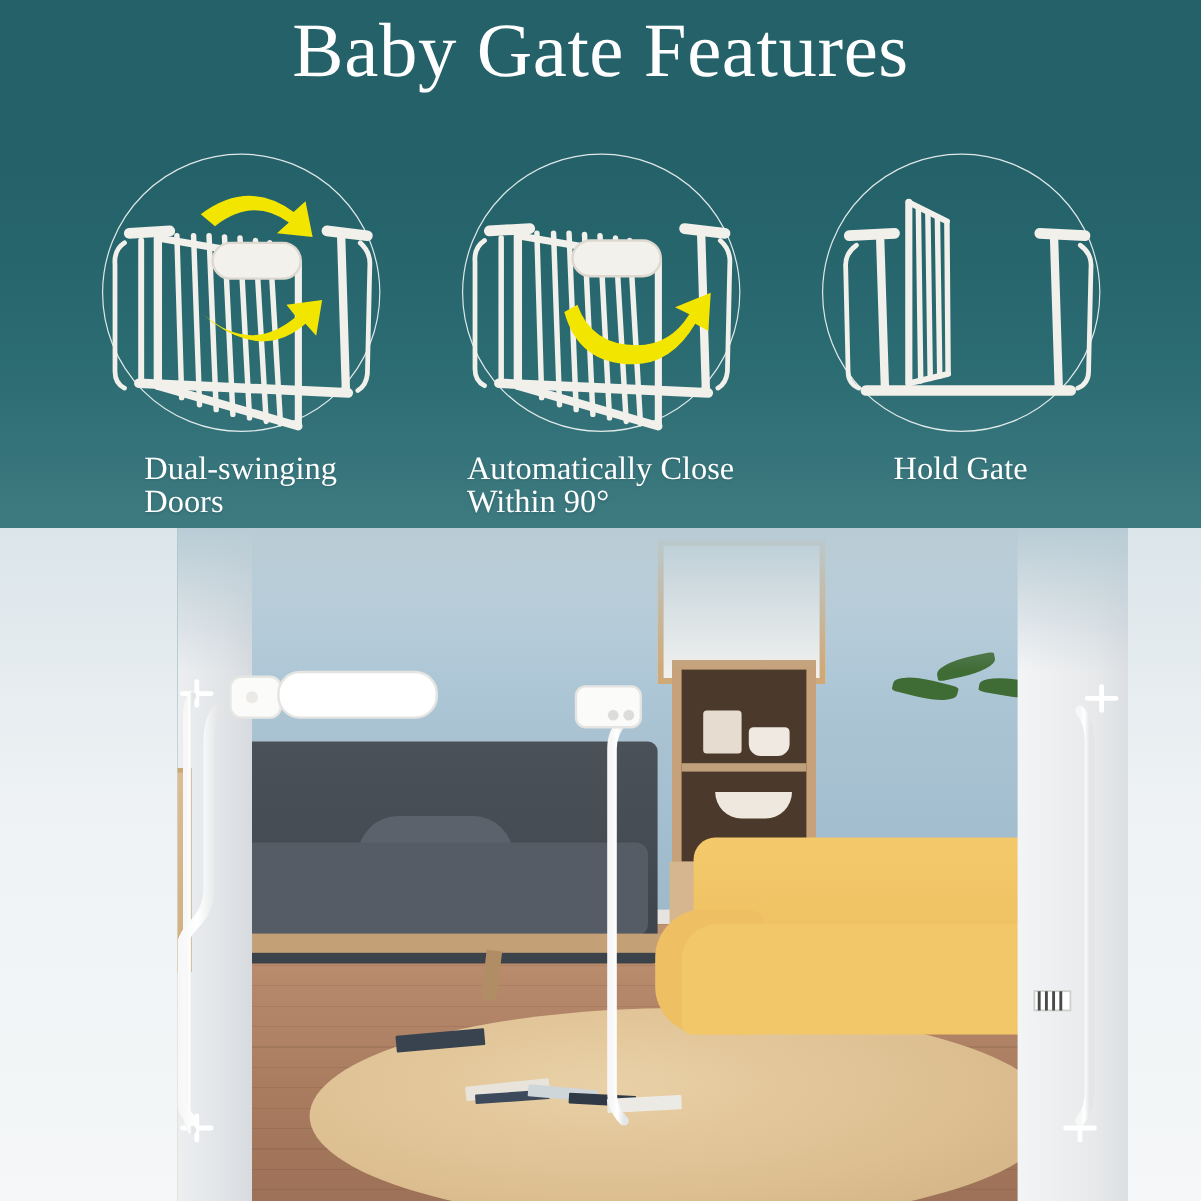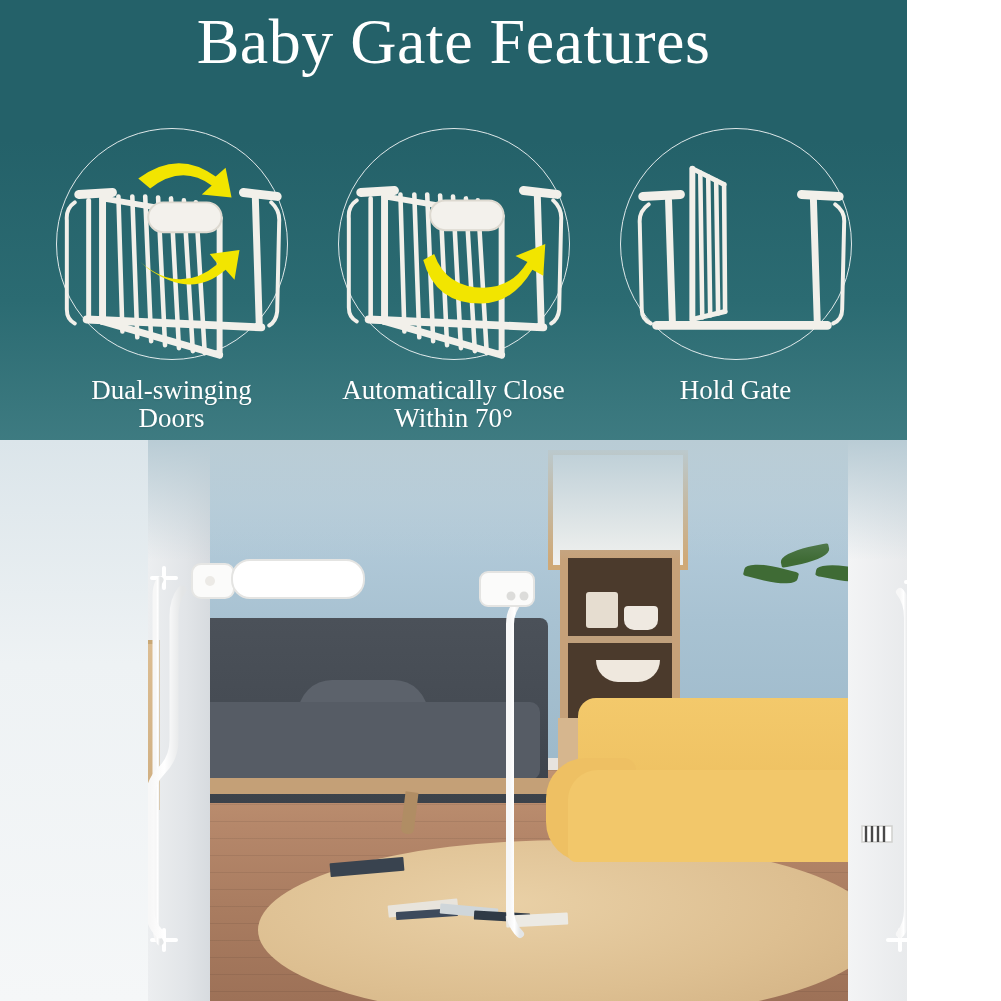--- a/index.html
+++ b/index.html
@@ -1,20 +1,20 @@
 <!DOCTYPE html>
 <html><head>
 <meta charset="utf-8">
 <style>
   html,body{margin:0;padding:0;background:#ffffff;}
   body{font-family:"Liberation Serif",serif;}
 
   .page{
     position:relative;
-    width:907px;height:1001px;
+    width:1001px;height:1001px;
     overflow:hidden;
     background:linear-gradient(to bottom,
         #246169 0%,
         #246169 14%,
         #2b6b72 30%,
         #3f7c82 45%,
         #5d949a 56%,
         #8fb4bd 66%,
         #b7ccd5 74%,
         #cfdde3 80%,
@@ -54,21 +54,21 @@
     border-radius:50%;
     border:1.6px solid rgba(255,255,255,.85);
     box-sizing:border-box;
   }
   .circle .art{
     position:absolute;left:-12px;top:-6px;right:-12px;bottom:-6px;
   }
   .cap{
     margin-top:16px;
     color:#ffffff;
-    text-align:center;
+    text-align:left;
     font-size:27px;
     line-height:1.04;
     white-space:pre-line;
     text-shadow:0 1px 2px rgba(0,0,0,.12);
   }
 
   
   .photo{
     position:absolute;
     left:148px;top:440px;width:792px;height:561px;
@@ -216,21 +216,21 @@
           </g>
           <g>
             <rect x="104" y="78" width="74" height="30" rx="15" fill="#f3f1ec" stroke="#ddd9d0" stroke-width="2"></rect>
           </g>
           <g fill="#f2e500">
             <path d="M108 132 q12 34 50 34 q28 0 44 -26 l-12 -6 30 -12 -2 32 -11 -6 q-20 34 -52 34 q-46 0 -58 -44 z"></path>
           </g>
         </svg>
       </div>
       <div class="cap">Automatically Close
-Within 70°</div>
+Within 90°</div>
     </div>
 
     <div class="feature">
       <div class="circle">
         <svg class="art" viewBox="0 0 256 244">
           <g fill="none" stroke="#f2f0ea" stroke-width="4.6" stroke-linecap="round">
 
             <path d="M60 78 L64 204" stroke-width="7"></path>
             <path d="M40 82 q-10 7 -9 19 L33 188 q0 10 9 14" stroke-width="4"></path>
             <path d="M34 74 L72 72" stroke-width="9"></path>

